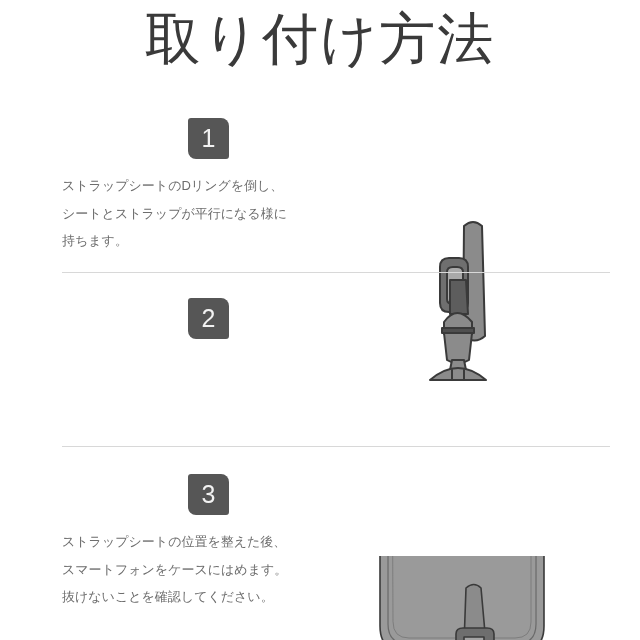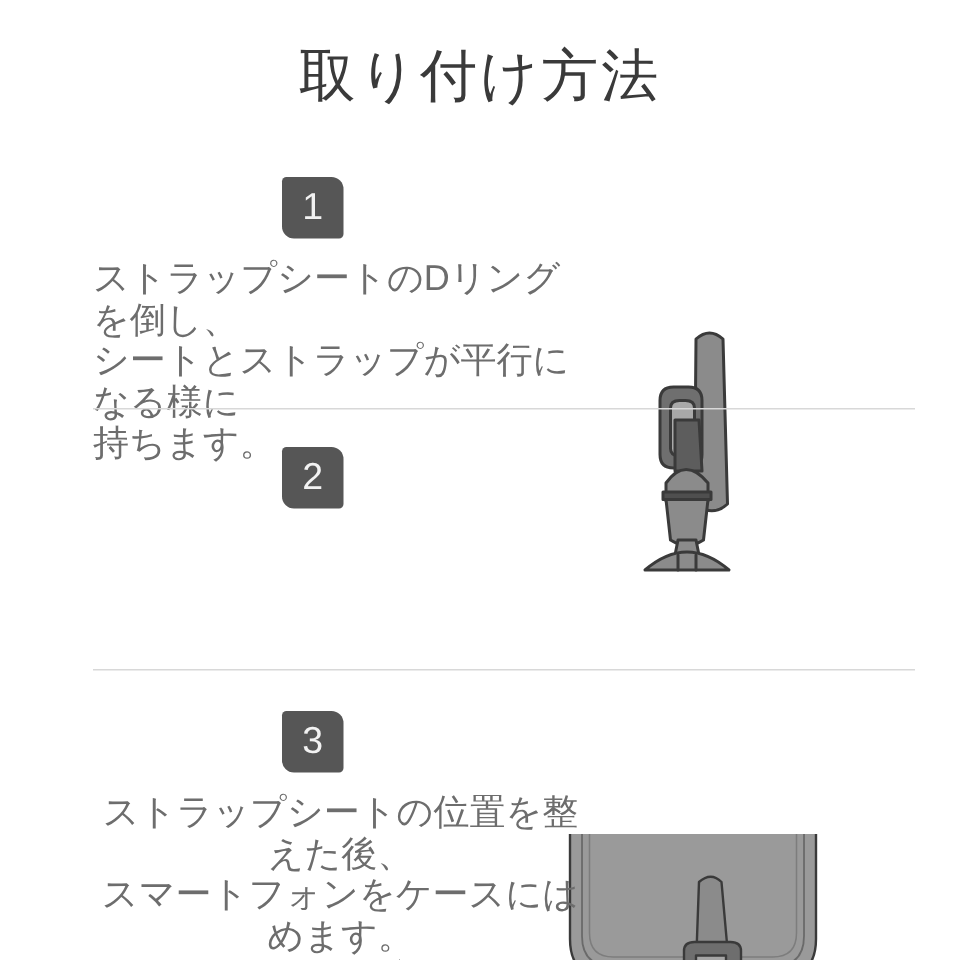--- a/index.html
+++ b/index.html
@@ -15,24 +15,24 @@
     width: 640px;
     height: 640px;
     background: #ffffff;
     overflow: hidden;
   }
 
   
   .page-title {
     position: absolute;
     left: 0;
-    top: 12px;
+    top: 0;
     width: 640px;
     text-align: center;
-    font-size: 38px;
+    font-size: 56px;
     line-height: 78px;
     letter-spacing: 2px;
     color: #3a3a3a;
     font-weight: 400;
     white-space: nowrap;
   }
 
   
   .step {
     position: absolute;
@@ -58,28 +58,28 @@
   }
   .step-1 .badge { top: 8px; }
   .step-2 .badge { top: 18px; }
   .step-3 .badge { top: 19px; }
 
   .step-text {
     position: absolute;
     left: 62px;
     width: 330px;
     color: #6d6d6d;
-    font-size: 24px;
+    font-size: 13px;
     line-height: 27.5px;
     letter-spacing: 0px;
     white-space: pre-line;
   }
   .step-1 .step-text { top: 62px; }
   .step-2 .step-text { top: 72px; }
-  .step-3 .step-text { top: 73px; text-align: center; }
+  .step-3 .step-text { top: 73px; }
 
   
   .divider {
     position: absolute;
     left: 62px;
     width: 548px;
     height: 1px;
     background: #d8d8d8;
   }
   .divider-1 { top: 272px; }

